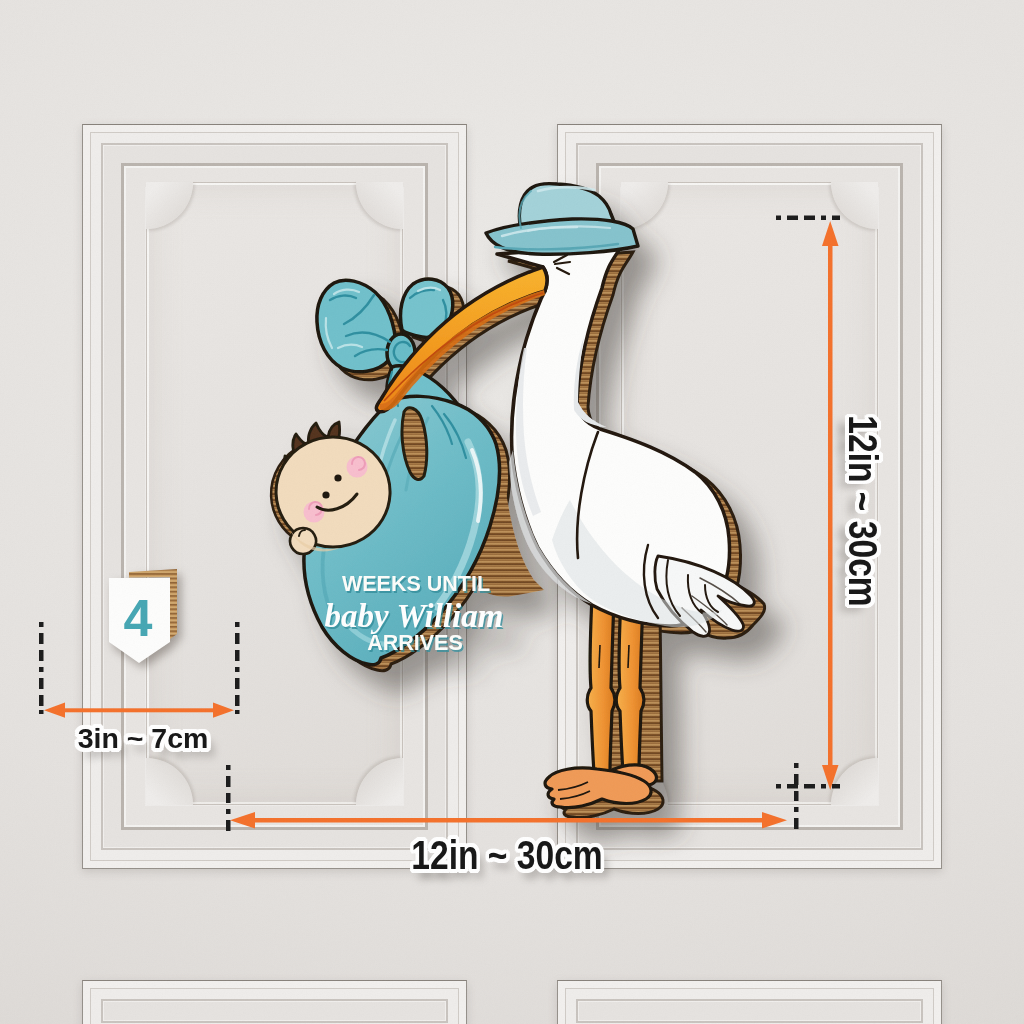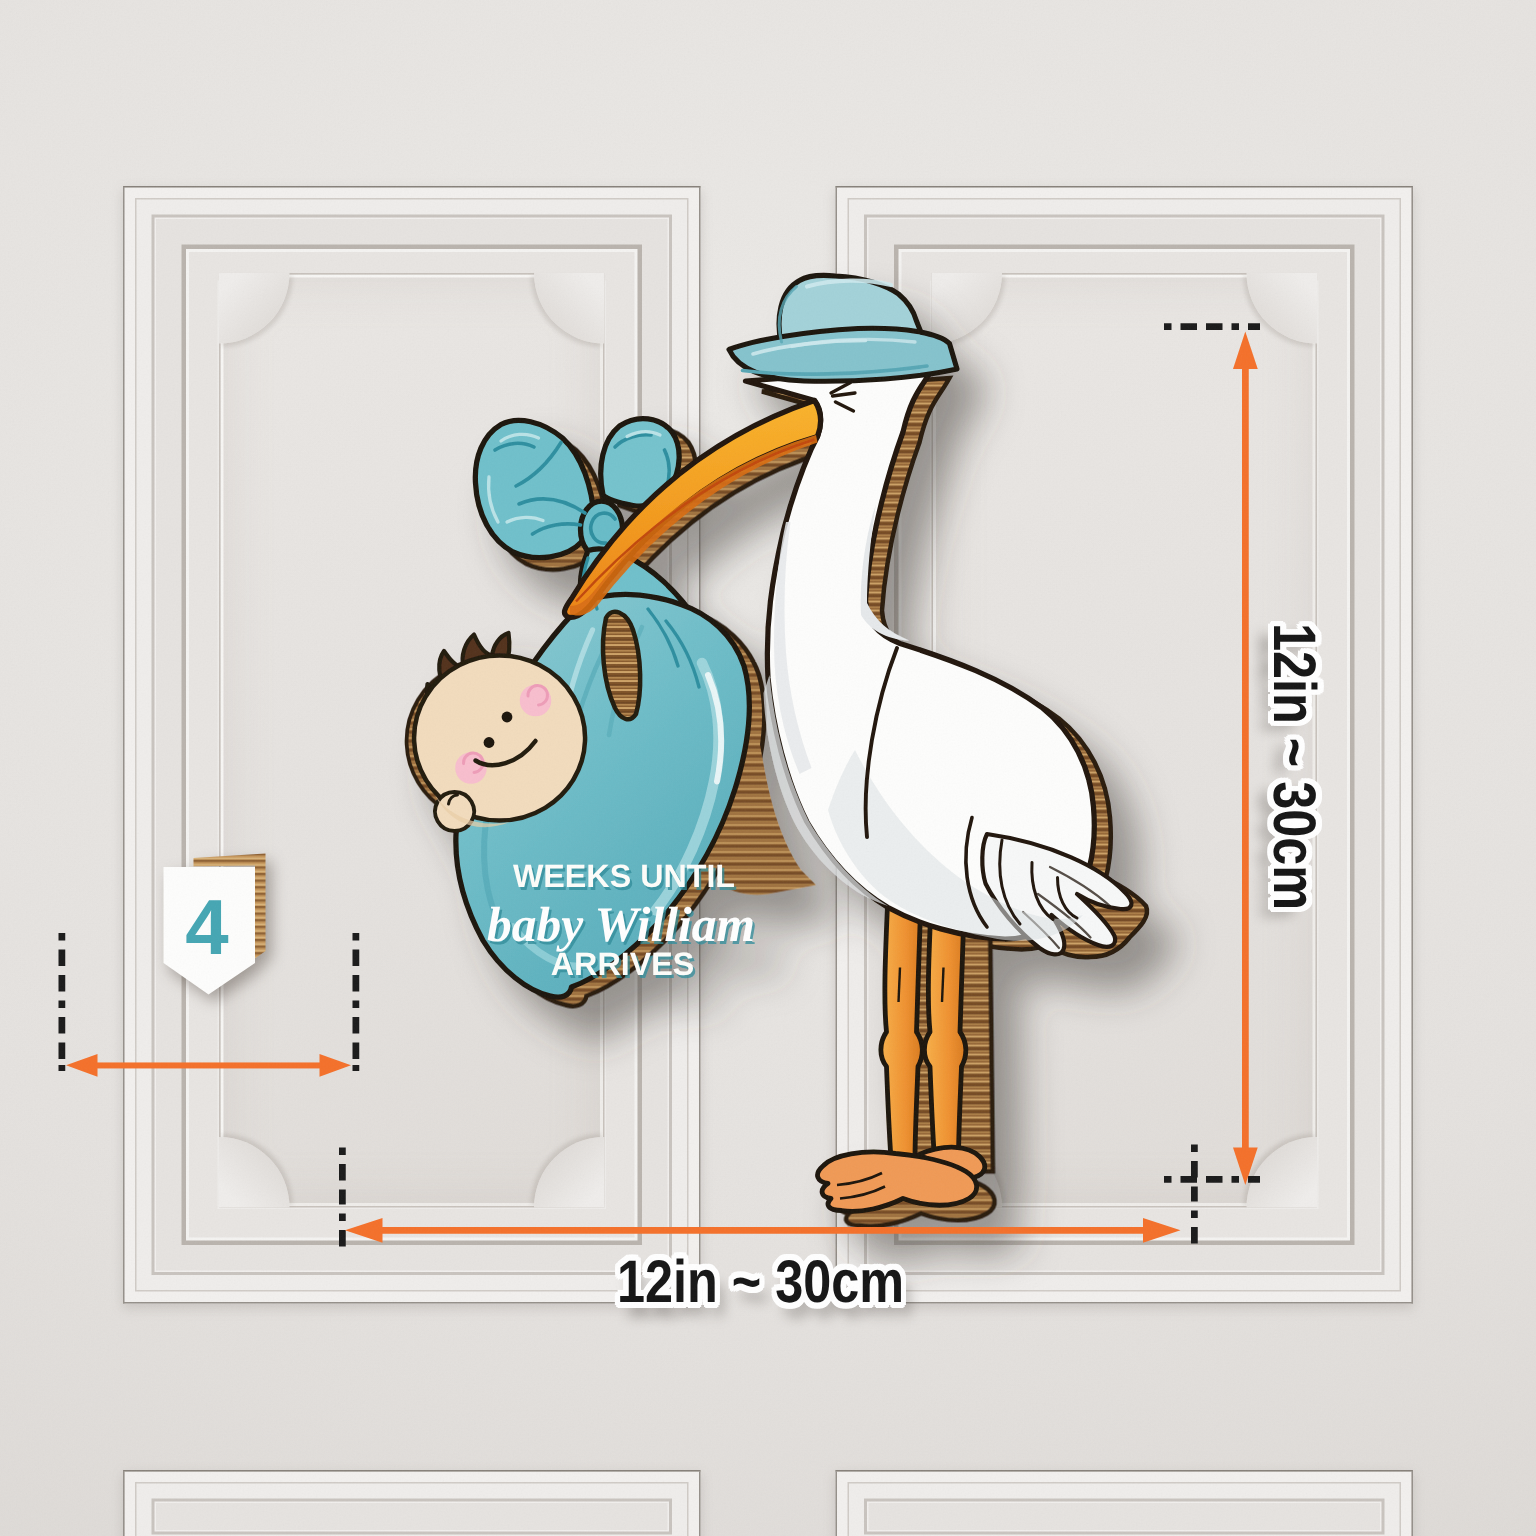--- a/index.html
+++ b/index.html
@@ -313,20 +313,21 @@
     </defs>
     <g filter="drop-shadow(4px 5px 5px rgba(40,30,20,.35))">
       <path d="M34,12 L82,9 L82,74 L75,79 L75,17 L34,17.5 Z" fill="url(#cardb)"></path>
       <path d="M14,18 L75,18 L75,82 L44,103 L14,82 Z" fill="#fdfdfc"></path>
       <text x="43" y="76" text-anchor="middle" font-family="Liberation Sans,sans-serif" font-weight="bold" font-size="52" fill="#45a6b3">4</text>
     </g>
   </svg>
 
   <div class="lbl" style="left:507px;top:833px;transform:translateX(-50%) scaleX(.84);font-size:40px;letter-spacing:0px">12in ~ 30cm</div>
   <div class="lbl" style="left:862px;top:511px;transform:translate(-50%,-50%) rotate(90deg) scaleX(.84);font-size:40px">12in ~ 30cm</div>
+  <div class="lbl" style="left:143px;top:722px;transform:translateX(-50%);font-size:28.5px">3in ~ 7cm</div>
   <svg width="1024" height="1024" style="position:absolute;left:0;top:0;pointer-events:none;opacity:.045">
     <filter id="grain">
         <feTurbulence type="fractalNoise" baseFrequency="0.9" numOctaves="2" seed="7"></feTurbulence>
         <feColorMatrix type="saturate" values="0"></feColorMatrix>
       </filter>
     <rect width="1024" height="1024" filter="url(#grain)"></rect>
   </svg>
 </div>
 
 </body></html>

